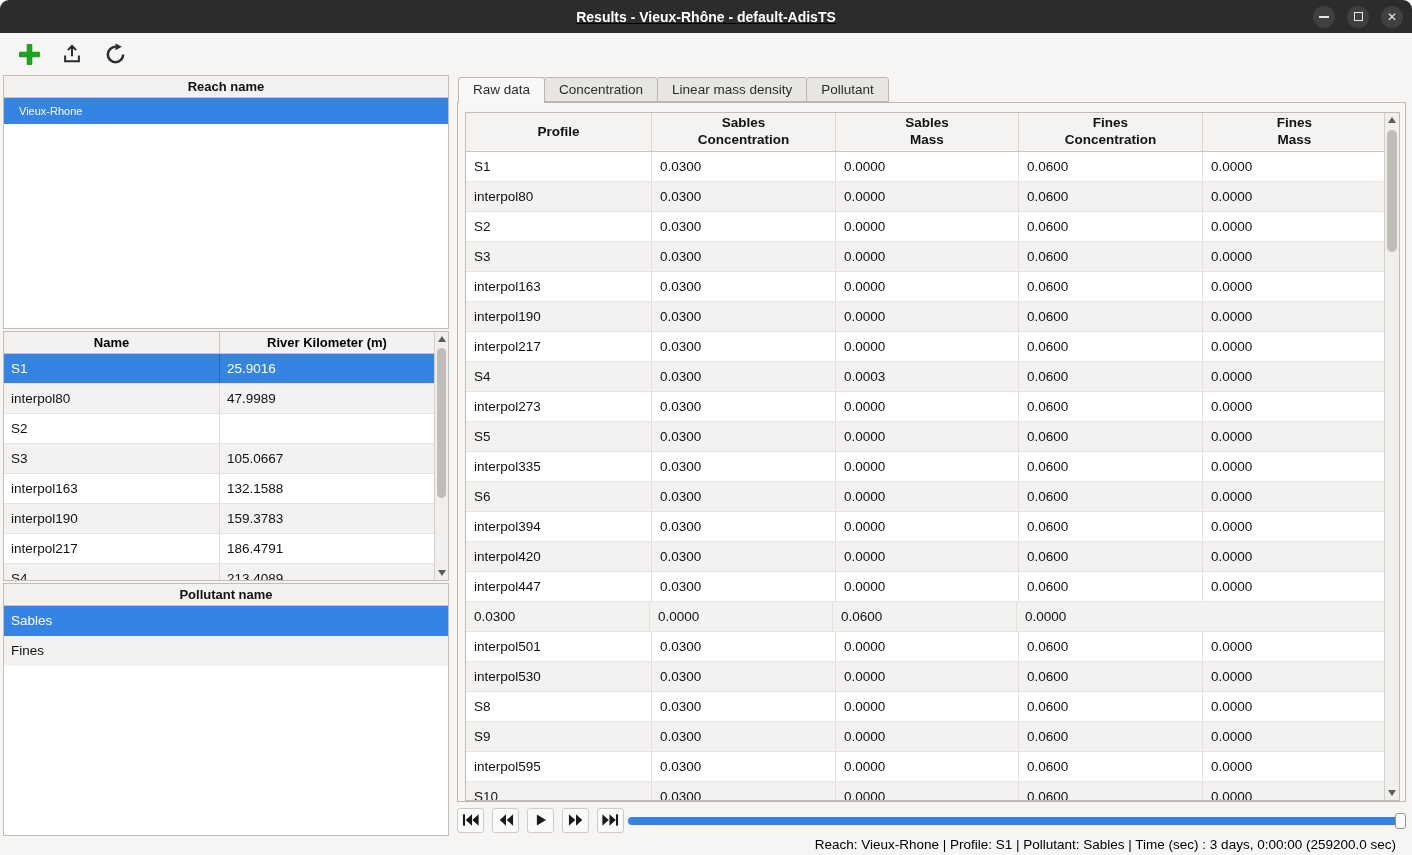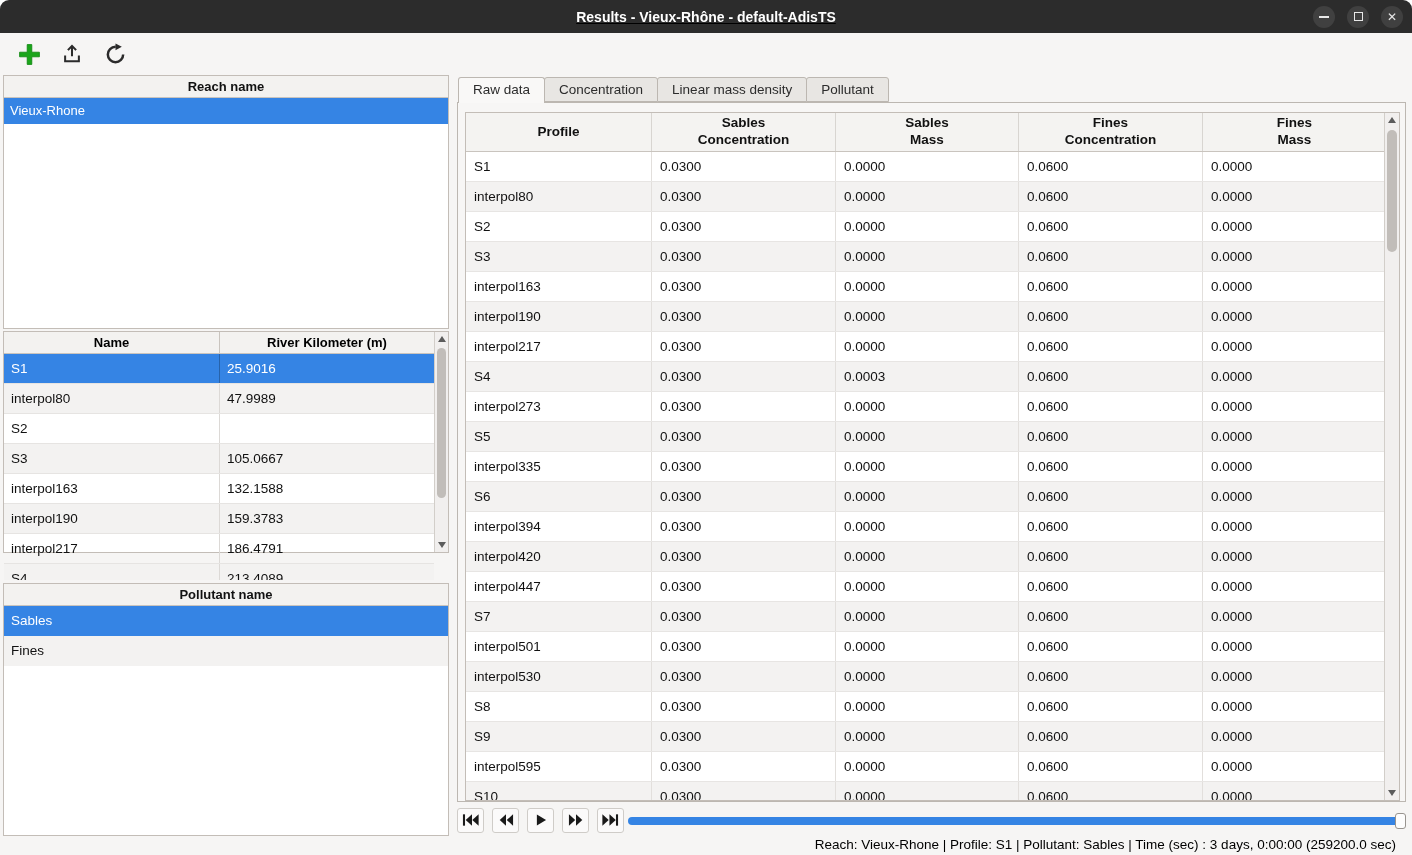--- a/index.html
+++ b/index.html
@@ -21,24 +21,24 @@
   
   .toolbar { position:absolute; top:33px; left:0; right:0; height:42px;
              display:flex; align-items:center; padding-left:15px; gap:15px; }
   .toolbtn { width:28px; height:28px; display:flex; align-items:center; justify-content:center; border:none; background:transparent; }
 
   
   .box { position:absolute; background:#ffffff; border:1px solid #c3bdb7; }
   .box-header { height:22px; line-height:21px; text-align:center; font-weight:bold; font-size:13px;
                 background:#f3f2f0; border-bottom:1px solid #c9c4be; color:#111; }
   .reach-box { left:3px; top:75px; width:446px; height:254px; }
-  .reach-item { height:26px; line-height:26px; padding-left:6px; font-size:13px; color:#111; }
+  .reach-item { height:26px; line-height:26px; padding-left:15px; font-size:11px; color:#111; }
   .reach-item.selected { background:#3584e4; color:#ffffff; }
 
-  .profiles-box { left:3px; top:331px; width:446px; height:222px; }
+  .profiles-box { left:3px; top:331px; width:446px; height:250px; }
   .p-headrow { display:flex; height:22px; background:#f3f2f0; border-bottom:1px solid #c9c4be;
                font-weight:bold; font-size:13px; width:calc(100% - 14px); }
   .p-headrow .hn { width:216px; text-align:center; line-height:21px; border-right:1px solid #c9c4be; }
   .p-headrow .hk { flex:1; text-align:center; line-height:21px; }
   .profiles-body { overflow:hidden; height:226px; width:calc(100% - 14px); }
   .prow { display:flex; height:30px; font-size:13.5px; border-bottom:1px solid #e6e4e2; color:#111; }
   .prow:nth-child(even) { background:#f3f2f1; }
   .prow .pc { line-height:29px; }
   .prow .name { width:216px; padding-left:7px; border-right:1px solid #dcd9d6; }
   .prow .km { flex:1; padding-left:7px; }
@@ -322,21 +322,20 @@
           <div class="tcell c4">0.0000</div>
         </div>
         <div class="trow">
           <div class="tcell c0">interpol447</div>
           <div class="tcell c1">0.0300</div>
           <div class="tcell c2">0.0000</div>
           <div class="tcell c3">0.0600</div>
           <div class="tcell c4">0.0000</div>
         </div>
         <div class="trow">
-          <div class="tcell c0">S7</div>
           <div class="tcell c1">0.0300</div>
           <div class="tcell c2">0.0000</div>
           <div class="tcell c3">0.0600</div>
           <div class="tcell c4">0.0000</div>
         </div>
         <div class="trow">
           <div class="tcell c0">interpol501</div>
           <div class="tcell c1">0.0300</div>
           <div class="tcell c2">0.0000</div>
           <div class="tcell c3">0.0600</div>

